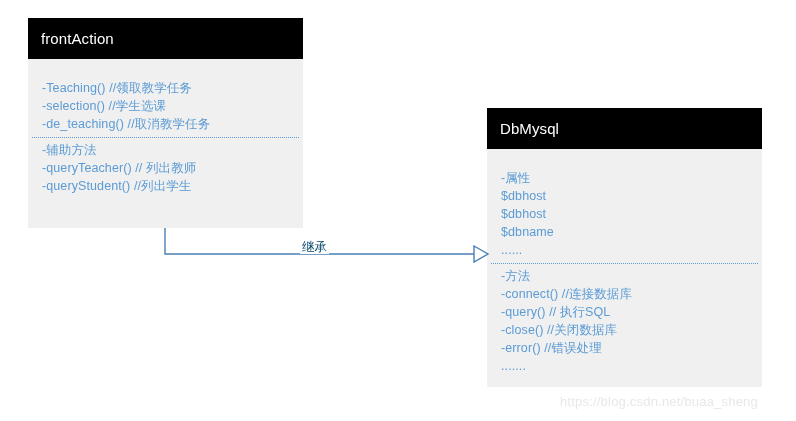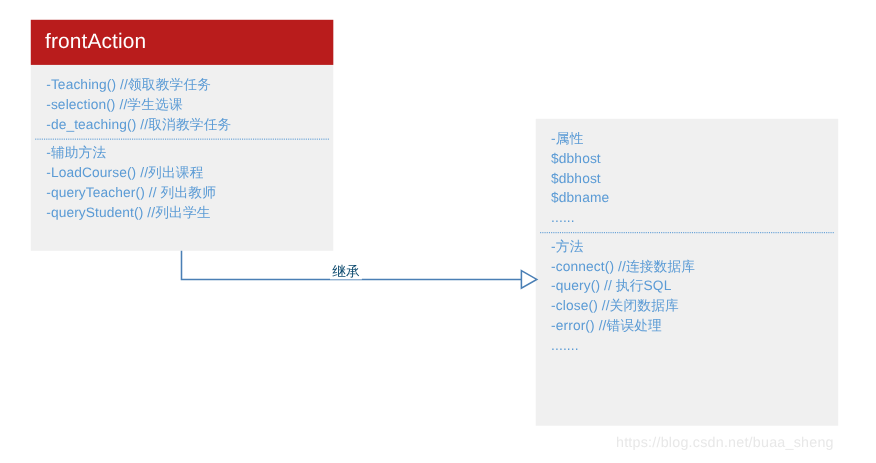--- a/index.html
+++ b/index.html
@@ -20,32 +20,32 @@
     height: 421px;
   }
 
   
   .uml-class {
     position: absolute;
     background: #F0F0F0;
     box-sizing: border-box;
   }
   .uml-header {
-    background: #b91c1c;
+    background: #000000;
     color: #ffffff;
-    font-size: 19px;
+    font-size: 15px;
     line-height: 1;
     display: flex;
     align-items: center;
     padding-left: 13px;
     box-sizing: border-box;
     letter-spacing: 0.1px;
   }
   .uml-body {
-    padding: 9px 0 9px 0;
+    padding: 20px 0 9px 0;
     box-sizing: border-box;
   }
   .uml-compartment {
     padding: 0 10px 0 14px;
   }
   .uml-row {
     color: #5B9BD5;
     font-size: 12.5px;
     line-height: 18px;
     white-space: nowrap;
@@ -122,28 +122,30 @@
     </div>
     <div class="uml-body">
       <div class="uml-compartment">
         <div class="uml-row">-Teaching()  //领取教学任务</div>
         <div class="uml-row">-selection() //学生选课</div>
         <div class="uml-row">-de_teaching() //取消教学任务</div>
       </div>
       <div class="uml-sep"></div>
       <div class="uml-compartment">
         <div class="uml-row">-辅助方法</div>
-        <div class="uml-row">-LoadCourse() //列出课程</div>
         <div class="uml-row">-queryTeacher() // 列出教师</div>
         <div class="uml-row">-queryStudent() //列出学生</div>
       </div>
     </div>
   </div>
 
   <div class="uml-class" id="class-db-mysql">
+    <div class="uml-header">
+      <span>DbMysql</span>
+    </div>
     <div class="uml-body">
       <div class="uml-compartment">
         <div class="uml-row">-属性</div>
         <div class="uml-row">$dbhost</div>
         <div class="uml-row">$dbhost</div>
         <div class="uml-row">$dbname</div>
         <div class="uml-row">......</div>
       </div>
       <div class="uml-sep"></div>
       <div class="uml-compartment">

